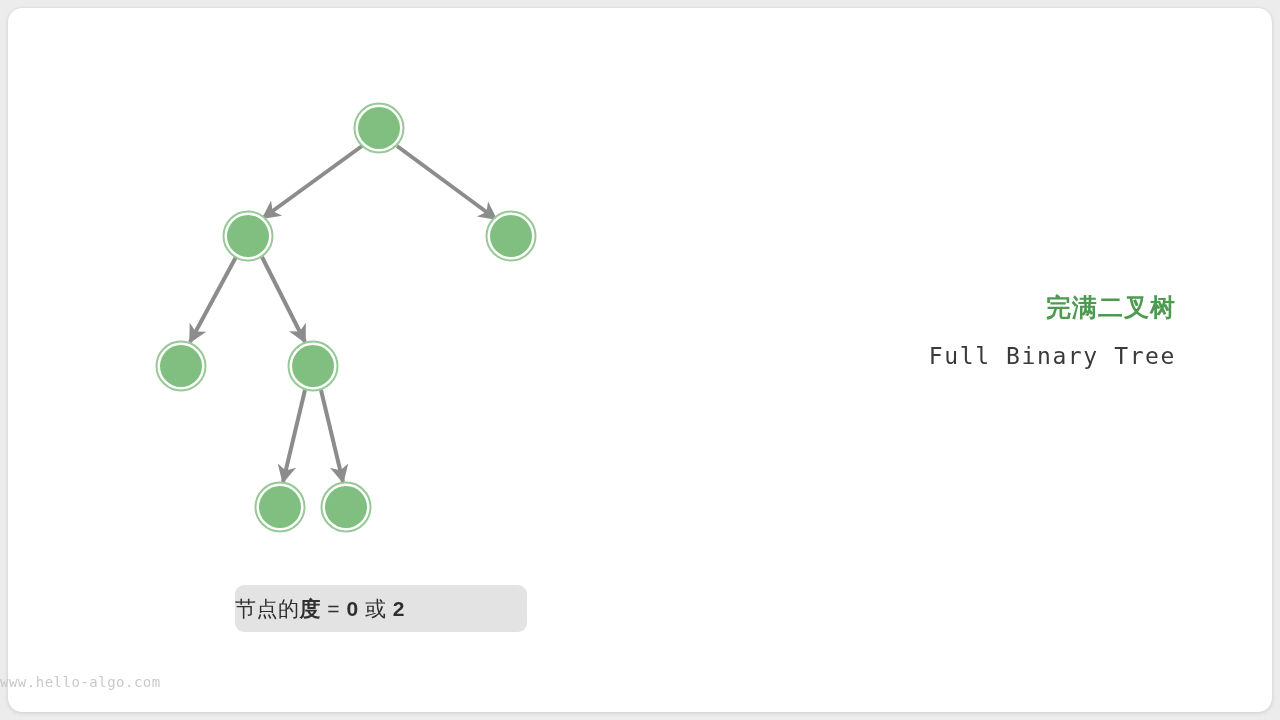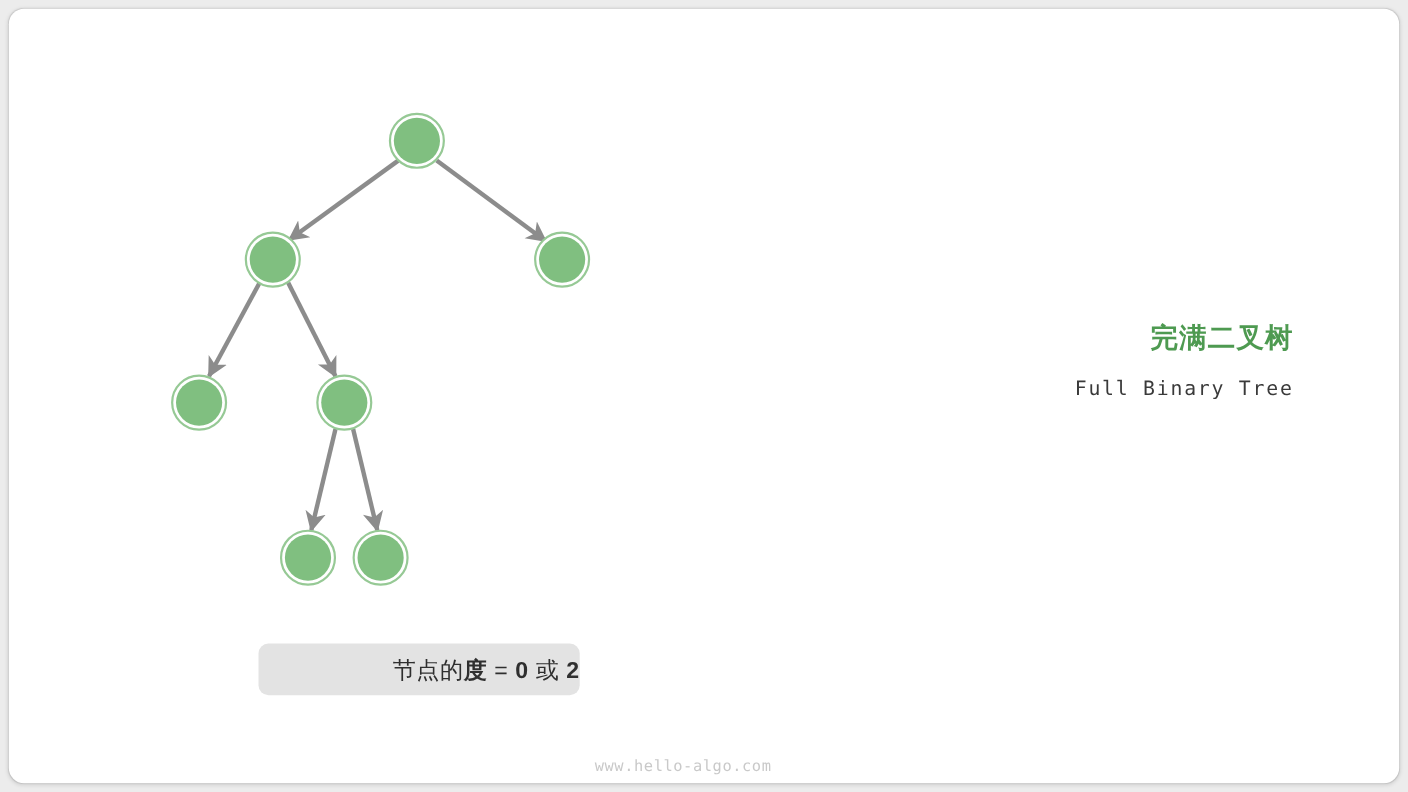--- a/index.html
+++ b/index.html
@@ -52,55 +52,55 @@
   .caption-title {
     font-size: 25px;
     font-weight: bold;
     color: #4e9a51;
     letter-spacing: 1px;
     line-height: 1.25;
   }
   .caption-subtitle {
     margin-top: 20px;
     font-family: "DejaVu Sans Mono", "Liberation Mono", monospace;
-    font-size: 18px;
+    font-size: 23px;
     color: #3a3a3a;
     letter-spacing: 1.6px;
   }
 
   
   .badge {
     position: absolute;
     left: 235px;
     top: 585px;
     width: 292px;
     height: 47px;
     background: #e3e3e3;
     border-radius: 9px;
     display: flex;
     align-items: center;
-    justify-content: flex-end;
+    justify-content: flex-start;
     box-sizing: border-box;
   }
   .badge-text {
     font-family: "Liberation Sans", "DejaVu Sans", sans-serif;
     font-size: 21px;
     color: #2f2f2f;
     white-space: pre;
     letter-spacing: 0.5px;
   }
   .badge-text b { font-weight: bold; }
 
   
   .watermark {
     position: absolute;
     left: 0px;
-    top: 689px;
+    top: 674px;
     width: 1242px;
-    text-align: center;
+    text-align: left;
     font-family: "DejaVu Sans Mono", "Liberation Mono", monospace;
     font-size: 14px;
     color: #c9c9c9;
     letter-spacing: 0.5px;
   }
 </style>
 </head>
 <body>
 
 <div id="stage">

